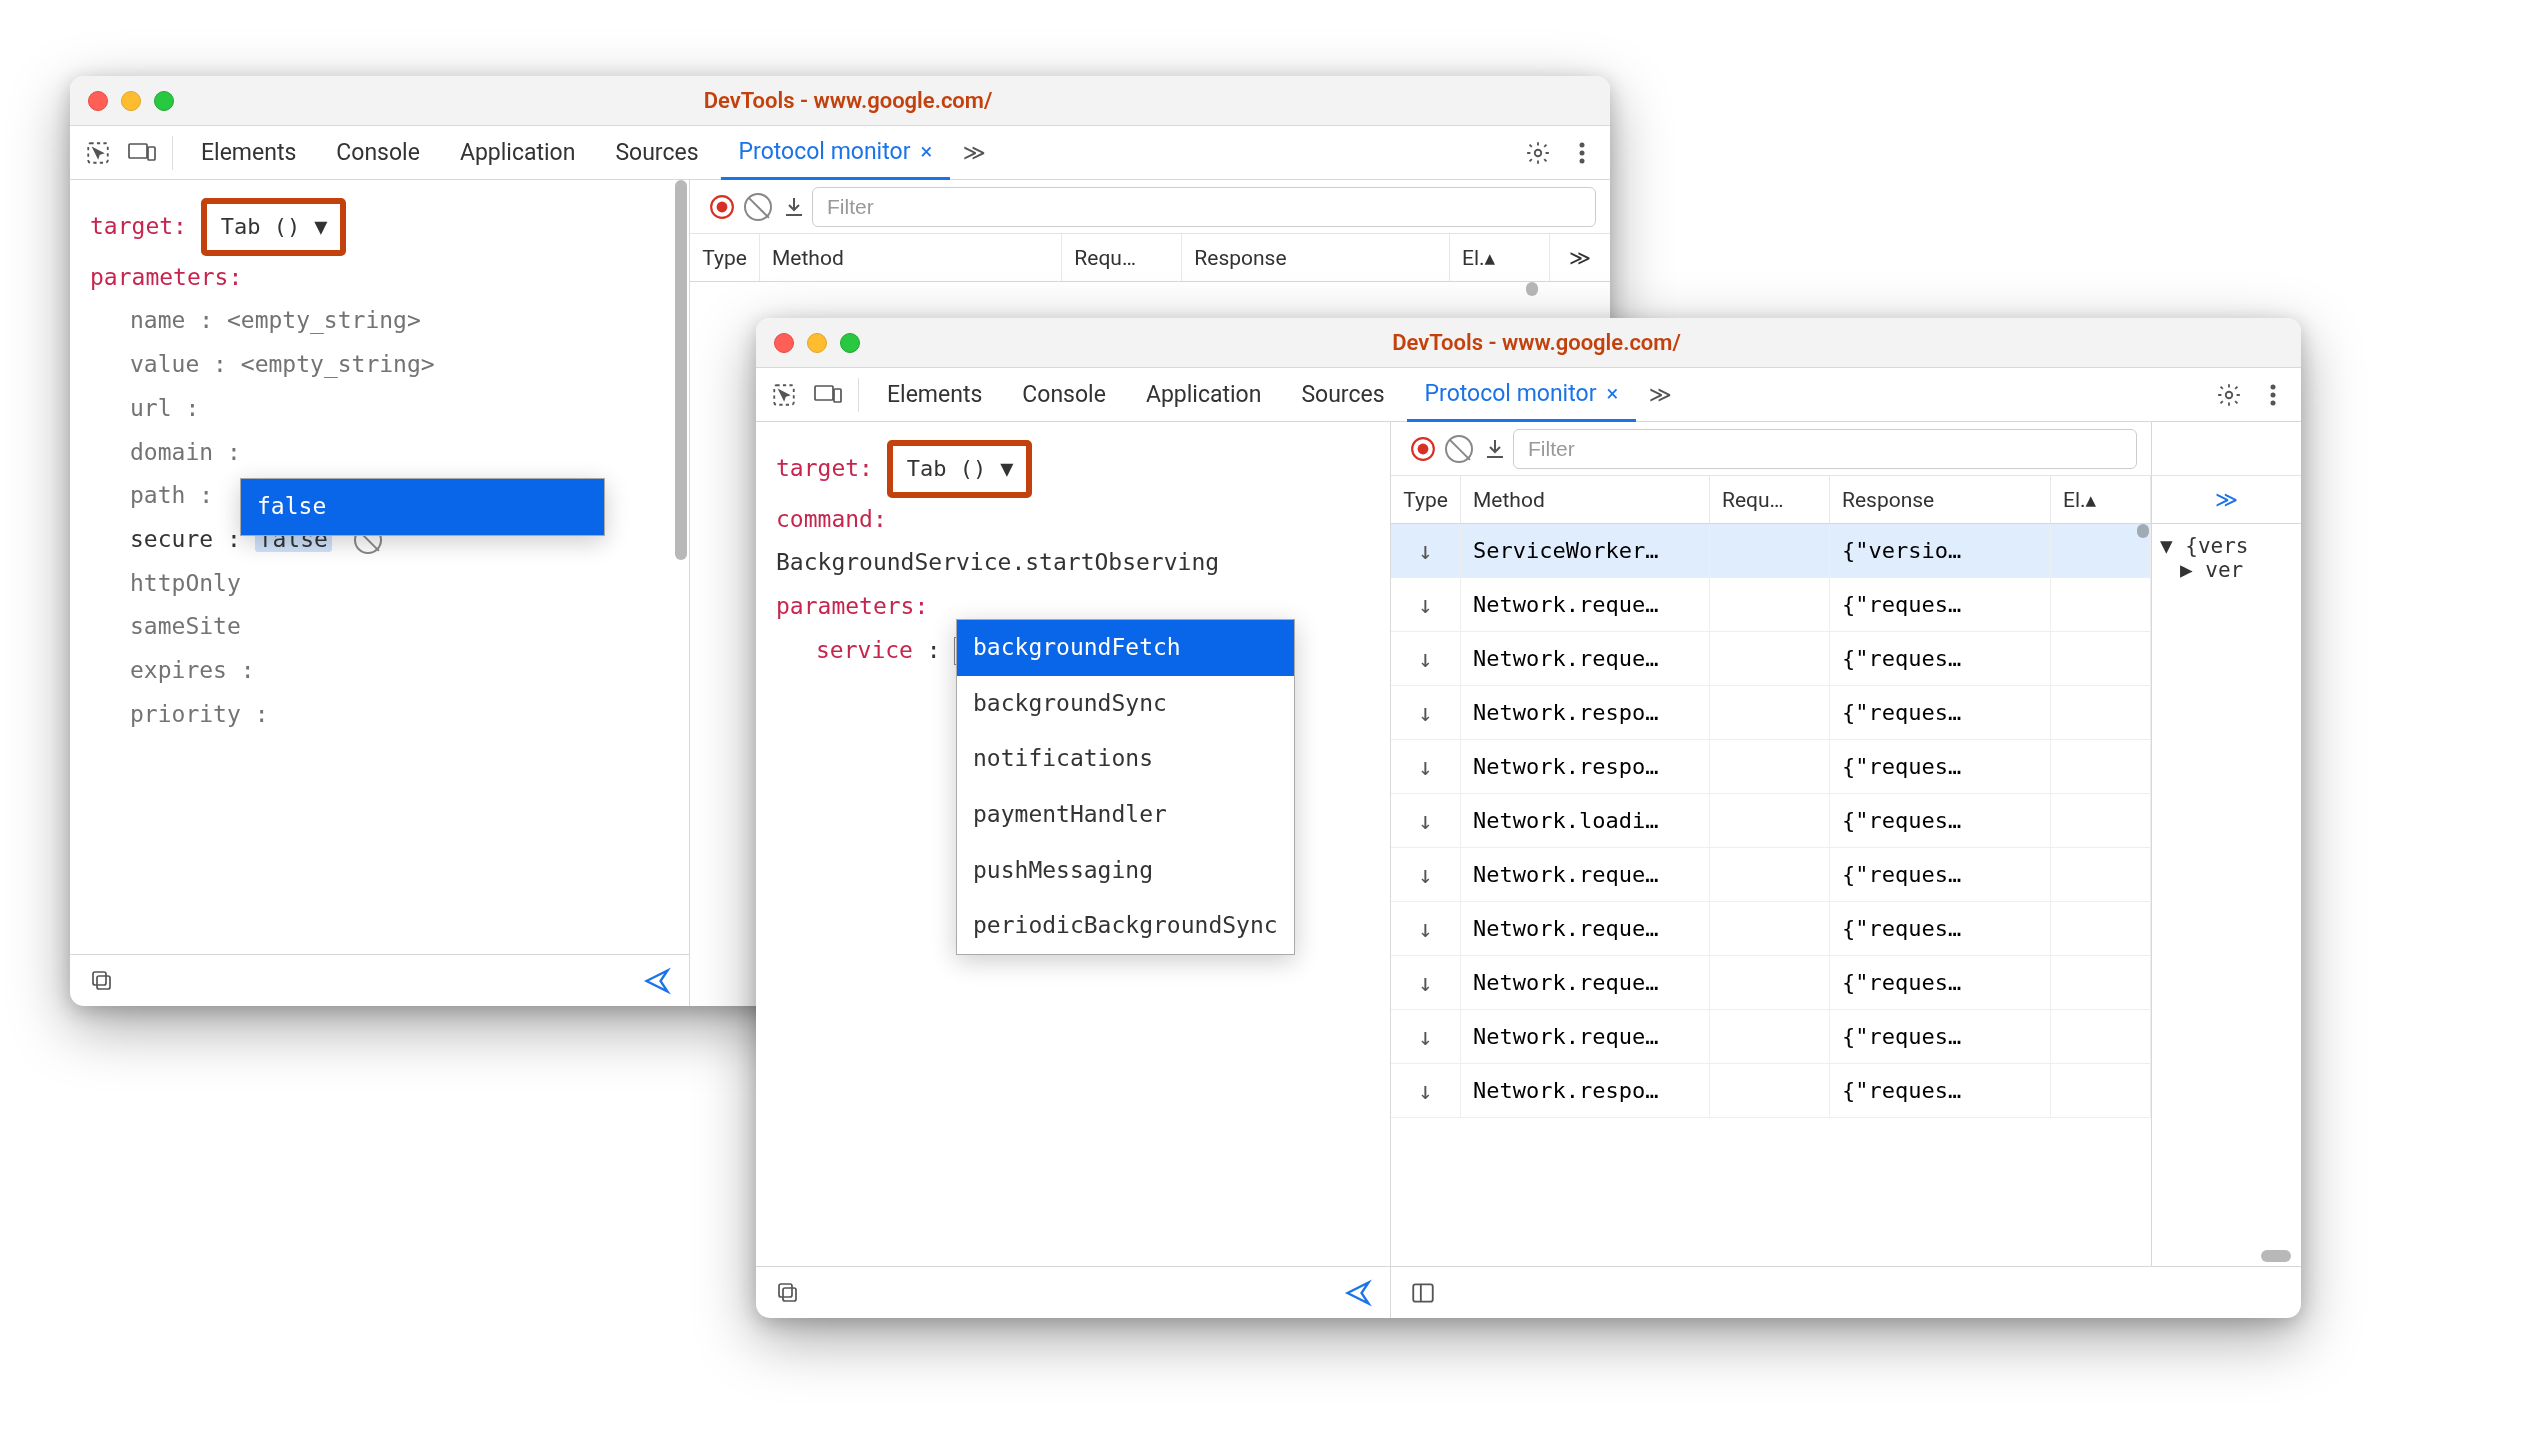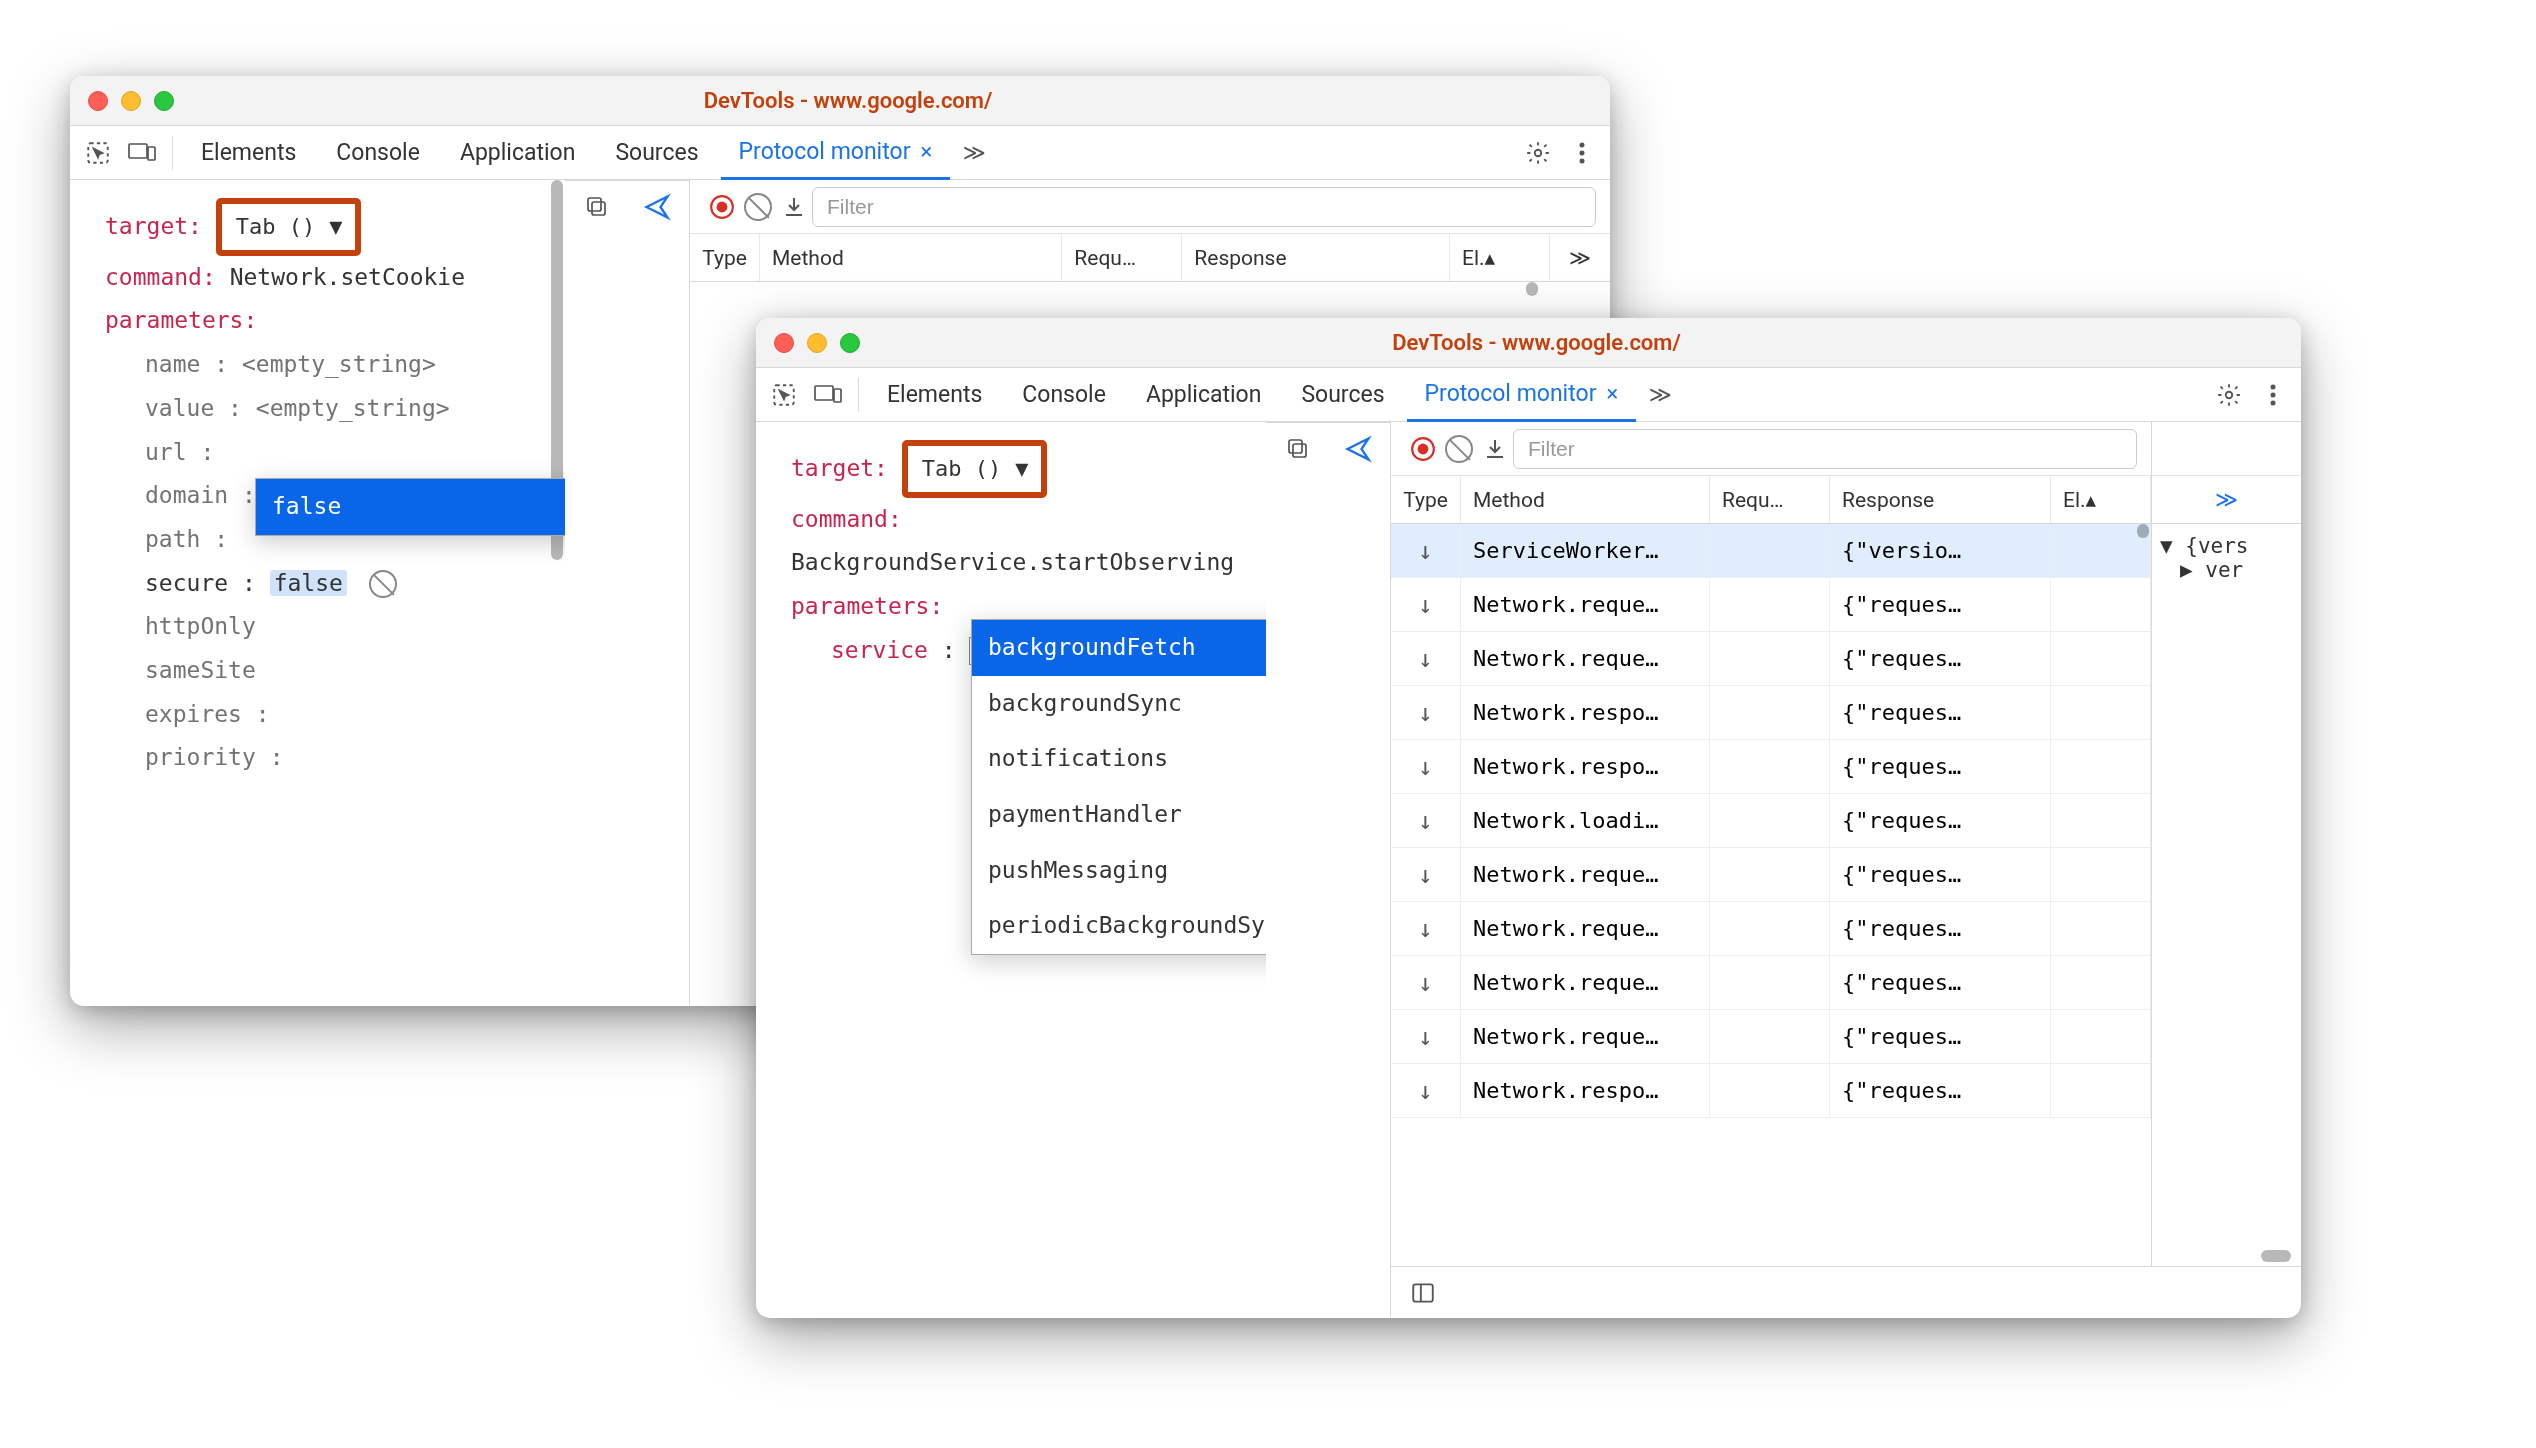--- a/index.html
+++ b/index.html
@@ -79,23 +79,22 @@
   .spacer { flex:1; }
   .body {
     flex:1;
     display:flex;
     overflow:hidden;
   }
   .left-pane {
     width: 620px;
     border-right: 1px solid #d8d8d8;
     display:flex;
-    flex-direction:row;
+    flex-direction:column;
     position:relative;
-    padding-left:15px;
   }
   .front .left-pane { width: 635px; }
   .right-pane {
     flex:1;
     display:flex;
     flex-direction:column;
     overflow:hidden;
   }
   .toolbar {
     height: 54px;
@@ -290,24 +289,20 @@
 
   <div class="body">
     <div class="left-pane">
       <div class="editor-area">
         <div>
           <span class="kw-red">target:</span>
           <span class="select-box">
             <span>Tab ()</span>
             <span>▼</span>
           </span>
-        </div>
-        <div>
-          <span class="kw-red">command:</span>
-          <span>Network.setCookie</span>
         </div>
         <div>
           <span class="kw-red">parameters:</span>
         </div>
         <div class="param-line"><span class="kw-gray">name</span><span class="kw-gray"> : </span><span class="kw-gray">&lt;empty_string&gt;</span></div>
         <div class="param-line"><span class="kw-gray">value</span><span class="kw-gray"> : </span><span class="kw-gray">&lt;empty_string&gt;</span></div>
         <div class="param-line"><span class="kw-gray">url</span><span class="kw-gray"> :</span></div>
         <div class="param-line"><span class="kw-gray">domain</span><span class="kw-gray"> :</span></div>
         <div class="param-line"><span class="kw-gray">path</span><span class="kw-gray"> :</span></div>
         <div class="param-line">

